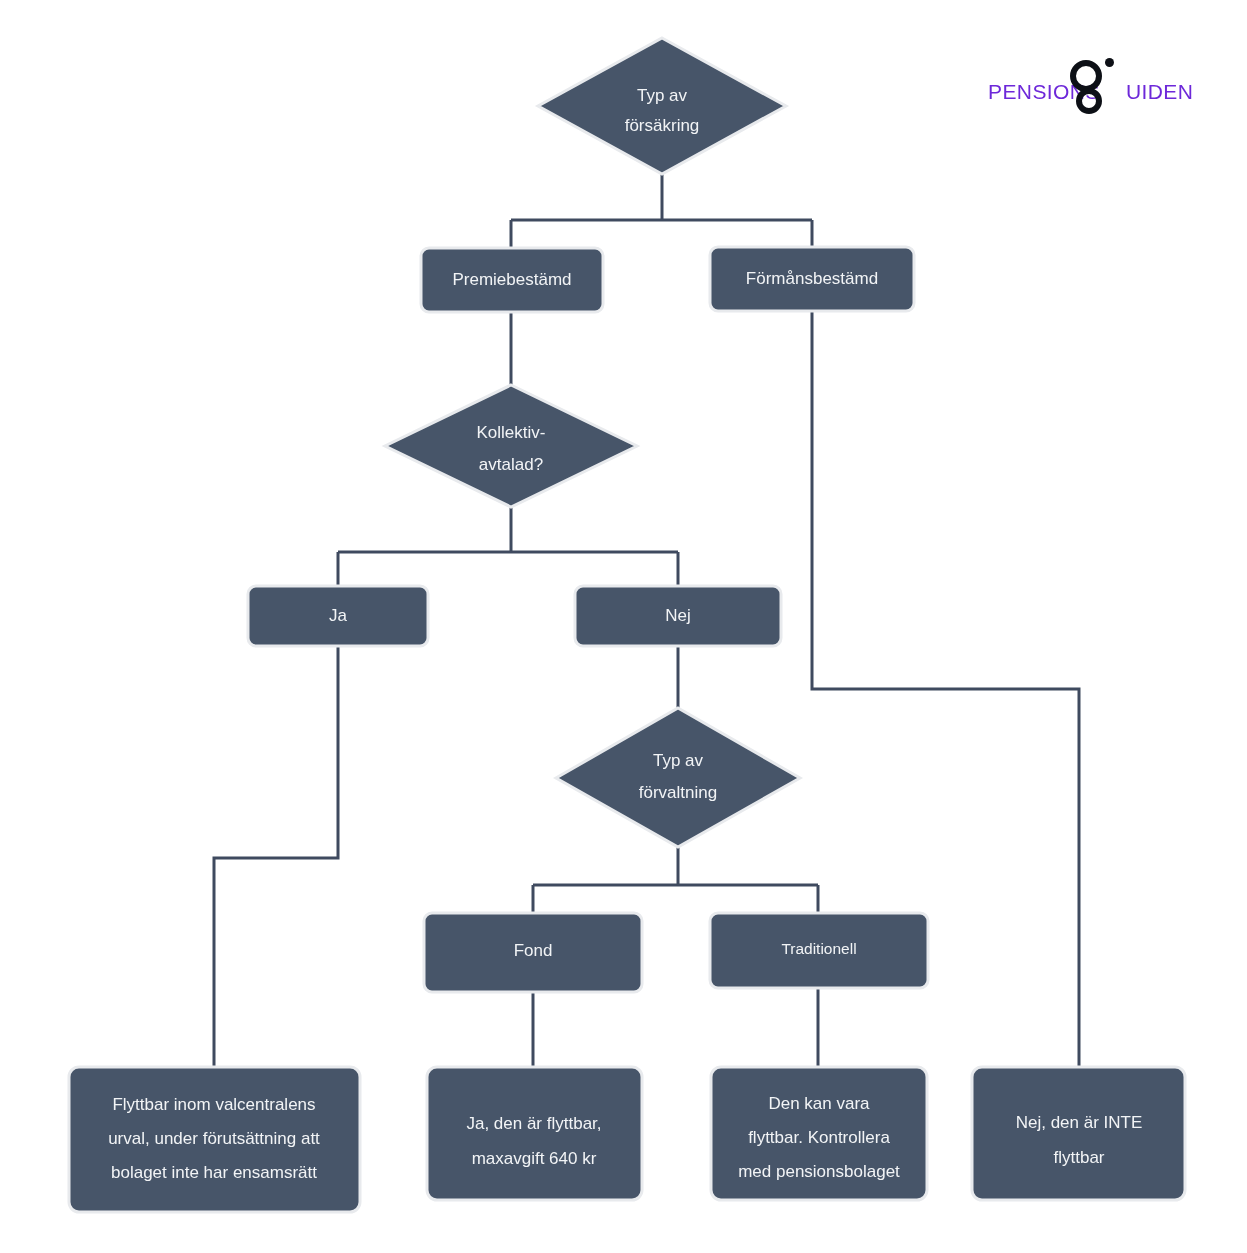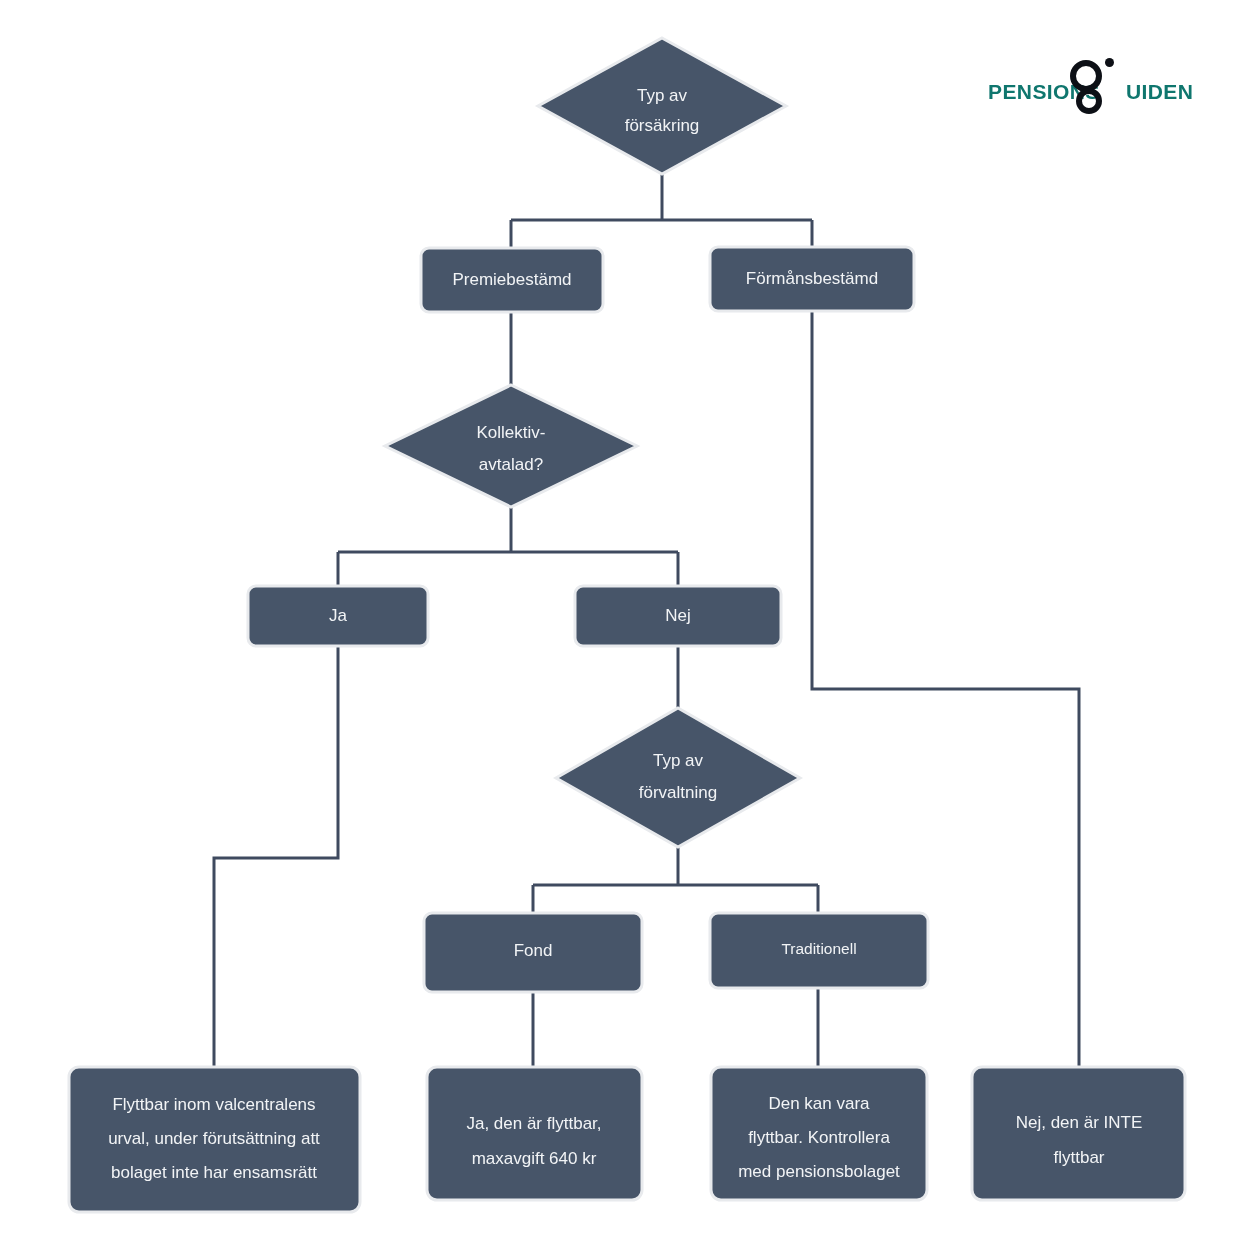--- a/index.html
+++ b/index.html
@@ -44,23 +44,22 @@
     top: 58px;
     width: 200px;
     height: 62px;
   }
   .logo-text {
     position: absolute;
     top: 22px;
     font-family: "Liberation Sans", sans-serif;
     font-size: 21px;
     letter-spacing: 0.4px;
-    color: #0f766e;
+    color: #6d28d9;
     white-space: nowrap;
-    font-weight: bold;
   }
   .logo-left { left: 0px; }
   .logo-right { left: 138px; }
   .logo-g-big {
     position: absolute;
     left: 82px;
     top: 2px;
     width: 32px;
     height: 32px;
     border: 6px solid #0d1016;

